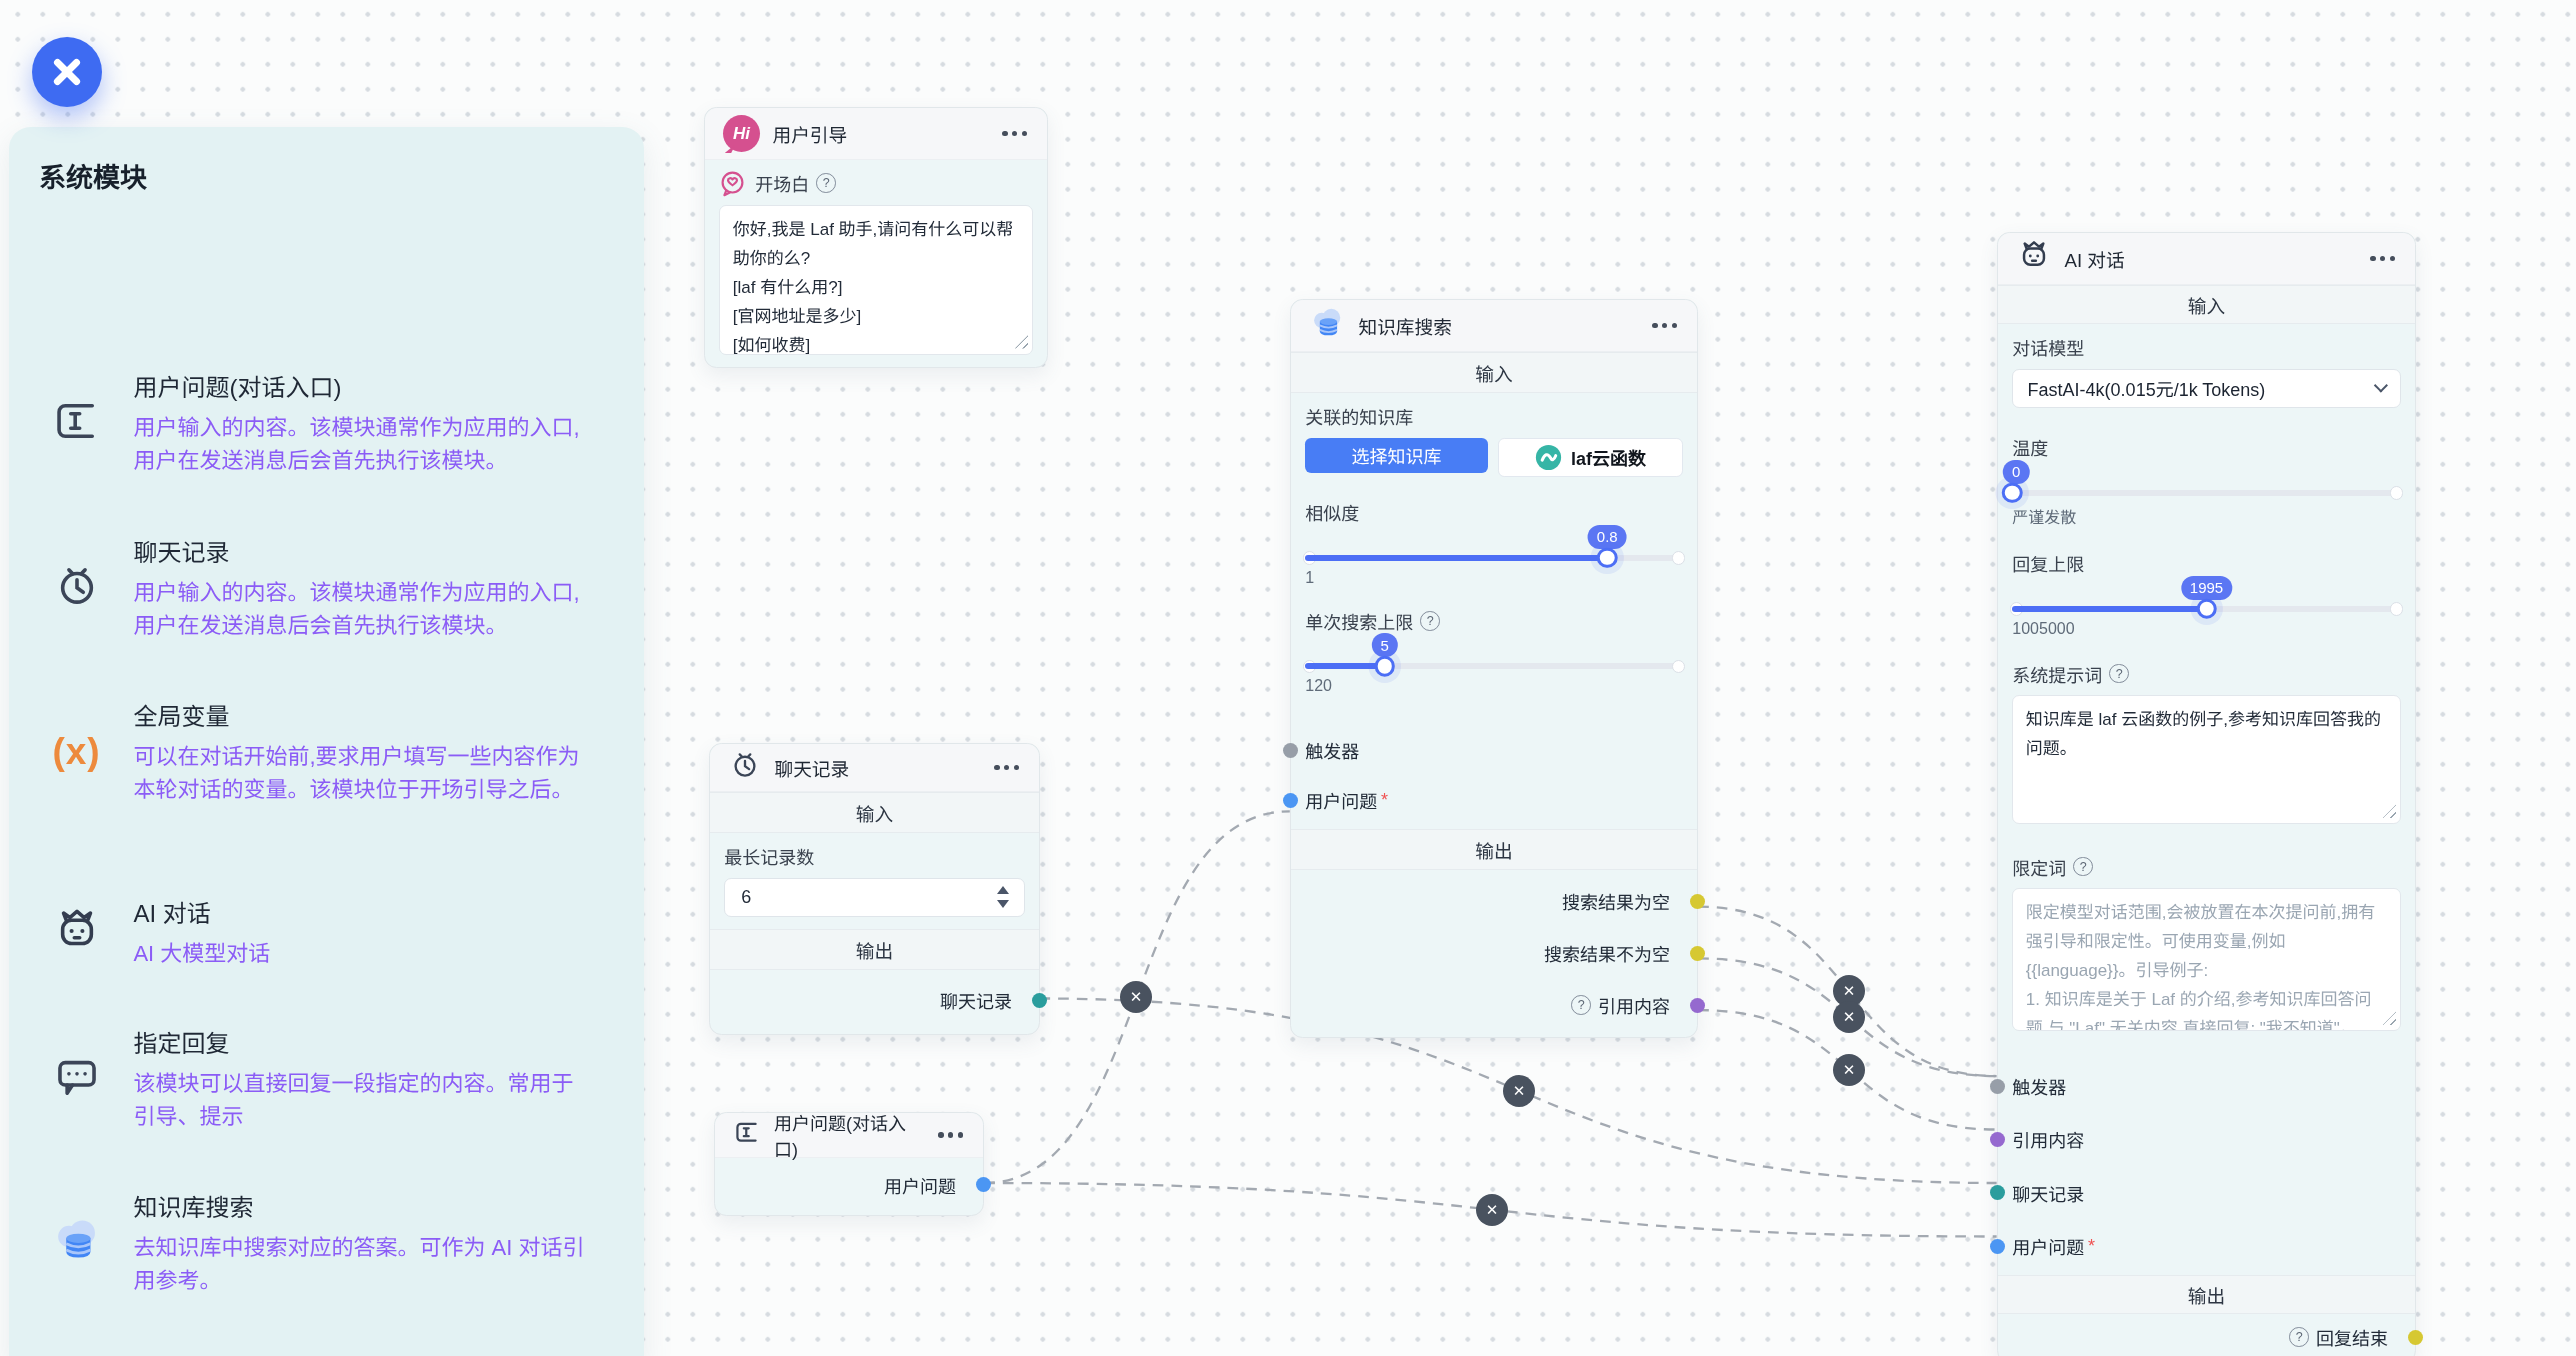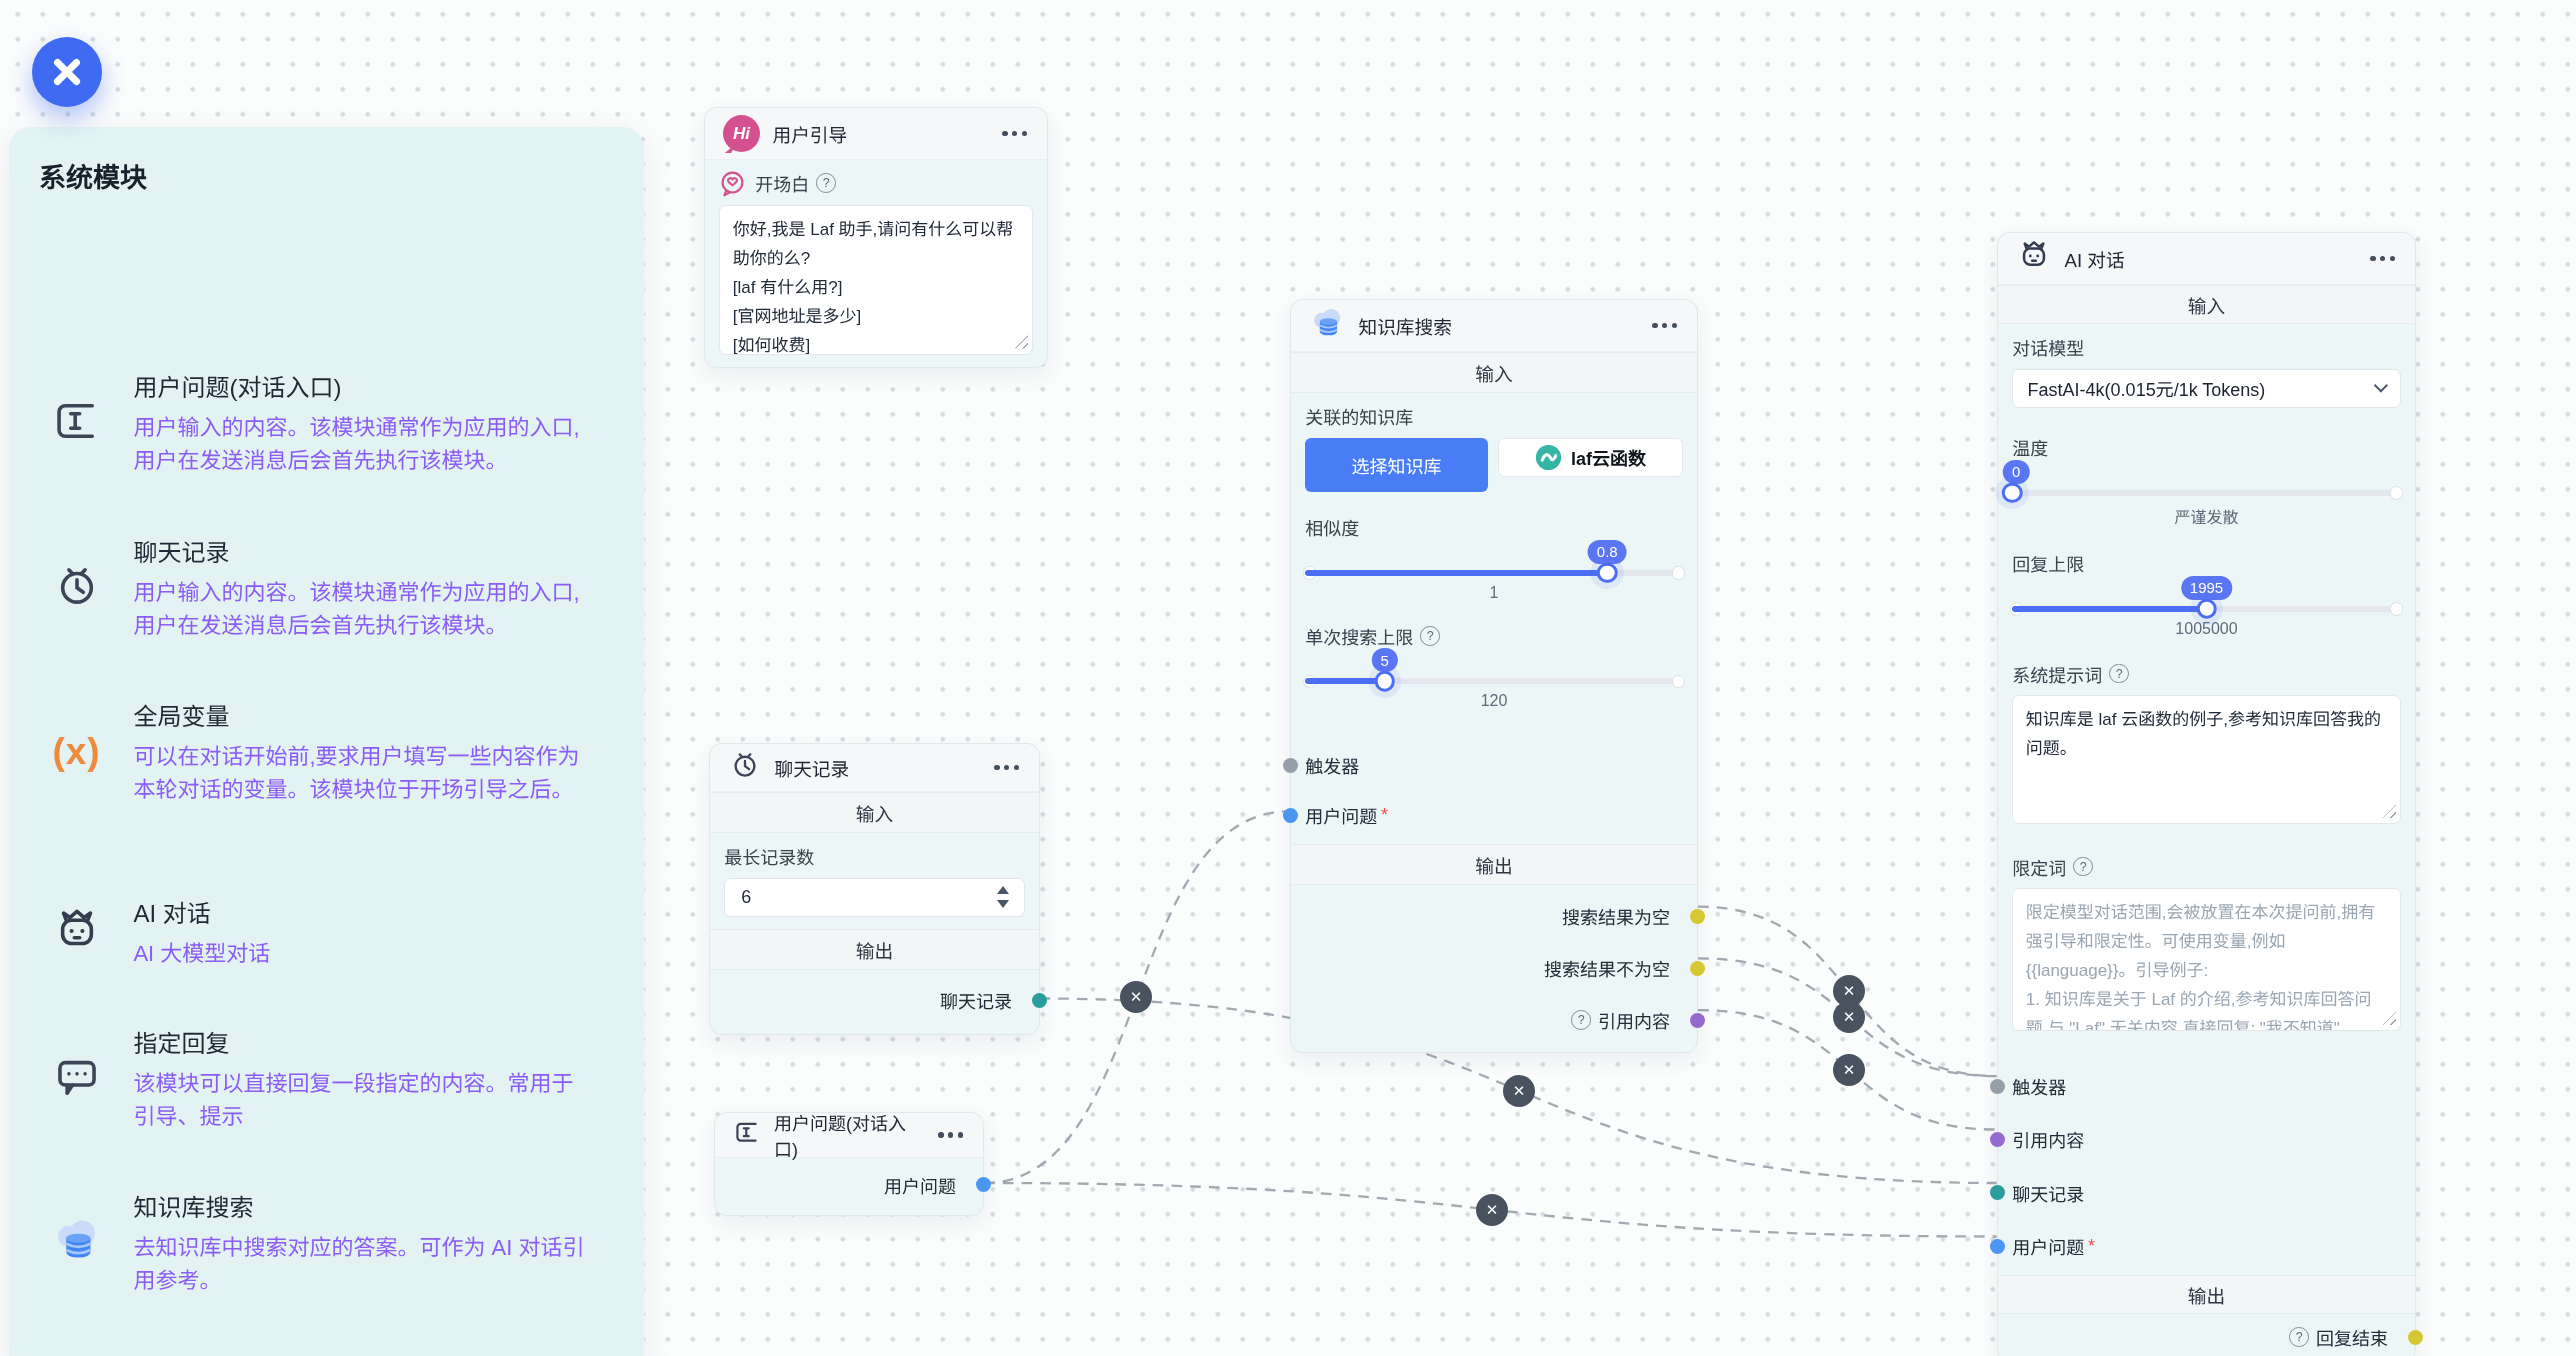--- a/index.html
+++ b/index.html
@@ -48,38 +48,38 @@
     background:#f2f6f7; border-top:0.9px solid #e6ebee; border-bottom:0.9px solid #e6ebee;
     font-size:18.7px; font-weight:500; color:#2d3643; }
   .ncontent { padding:10.7px 14.3px 12.5px; }
   .flabel { display:flex; align-items:center; font-size:18px; color:#39414d; height:25px; }
   .help { display:inline-flex; width:19.6px; height:19.6px; border:1.3px solid #828c9a; border-radius:50%;
     align-items:center; justify-content:center; font-size:12.5px; color:#5d6775; margin-left:7.1px; flex:none; }
   .help::before { content:"?"; }
   .req { color:#f05252; margin-left:3.6px; }
 
   .btnrow { display:flex; gap:10.7px; margin-top:9px; }
-  .btn-blue { flex:1; height:54px; background:#487df5; color:#fff; border-radius:6.2px;
+  .btn-blue { flex:1; height:35px; background:#487df5; color:#fff; border-radius:6.2px;
     display:flex; align-items:center; justify-content:center; font-size:18px; cursor:pointer; }
   .btn-dataset { flex:1; height:39px; background:#fff; border:0.9px solid #e2e8ef; border-radius:6.2px;
     display:flex; align-items:center; justify-content:center; gap:9px; font-size:18px; font-weight:700;
     cursor:pointer; color:#11161d; }
 
   .slider { position:relative; padding-top:30px; }
   .sbadge { position:absolute; top:0; transform:translateX(-50%); background:#5b76f3; color:#fff;
     font-size:15px; line-height:1; padding:4.5px 9px; border-radius:890px; z-index:2; }
   .rail { position:relative; height:6.2px; background:#e4e8ee; border-radius:3.6px; }
   .rail::before, .rail::after { content:""; position:absolute; top:-3.6px; width:11.6px; height:11.6px;
     border:1.8px solid #dbe0e7; background:#fff; border-radius:50%; }
   .rail::before { left:-2.7px; } .rail::after { right:-2.7px; }
   .fill { position:absolute; left:0; top:0; height:100%; background:#4c6ef5; border-radius:3.6px; z-index:1; }
   .thumb { position:absolute; top:50%; width:20.5px; height:20.5px; background:#fff; border:3.6px solid #4c6ef5;
     border-radius:50%; transform:translate(-50%,-50%); z-index:2; cursor:pointer;
     box-shadow:0 0 0 6.2px rgba(76,110,245,.10); }
-  .minmax { display:flex; justify-content:center; font-size:16px; color:#5f6b79; margin-top:8px; }
+  .minmax { display:flex; justify-content:flex-start; font-size:16px; color:#5f6b79; margin-top:8px; }
 
   .select { height:39px; margin-top:9px; background:#fff; border:0.9px solid #dfe5ea; border-radius:7.1px;
     display:flex; align-items:center; padding:0 14.3px; font-size:18px; color:#1b2330; cursor:pointer; }
   .chev { width:9.8px; height:9.8px; border-right:2.2px solid #4a5568; border-bottom:2.2px solid #4a5568;
     transform:rotate(45deg) translate(-1.8px,-1.8px); margin-left:auto; }
 
   .num-input { position:relative; height:39px; margin-top:9px; background:#fff; border:0.9px solid #dfe5ea;
     border-radius:7.1px; display:flex; align-items:center; padding:0 16px; font-size:18px; }
   .stepper { position:absolute; right:14.3px; top:50%; transform:translateY(-50%); display:flex;
     flex-direction:column; gap:6.2px; cursor:pointer; }

